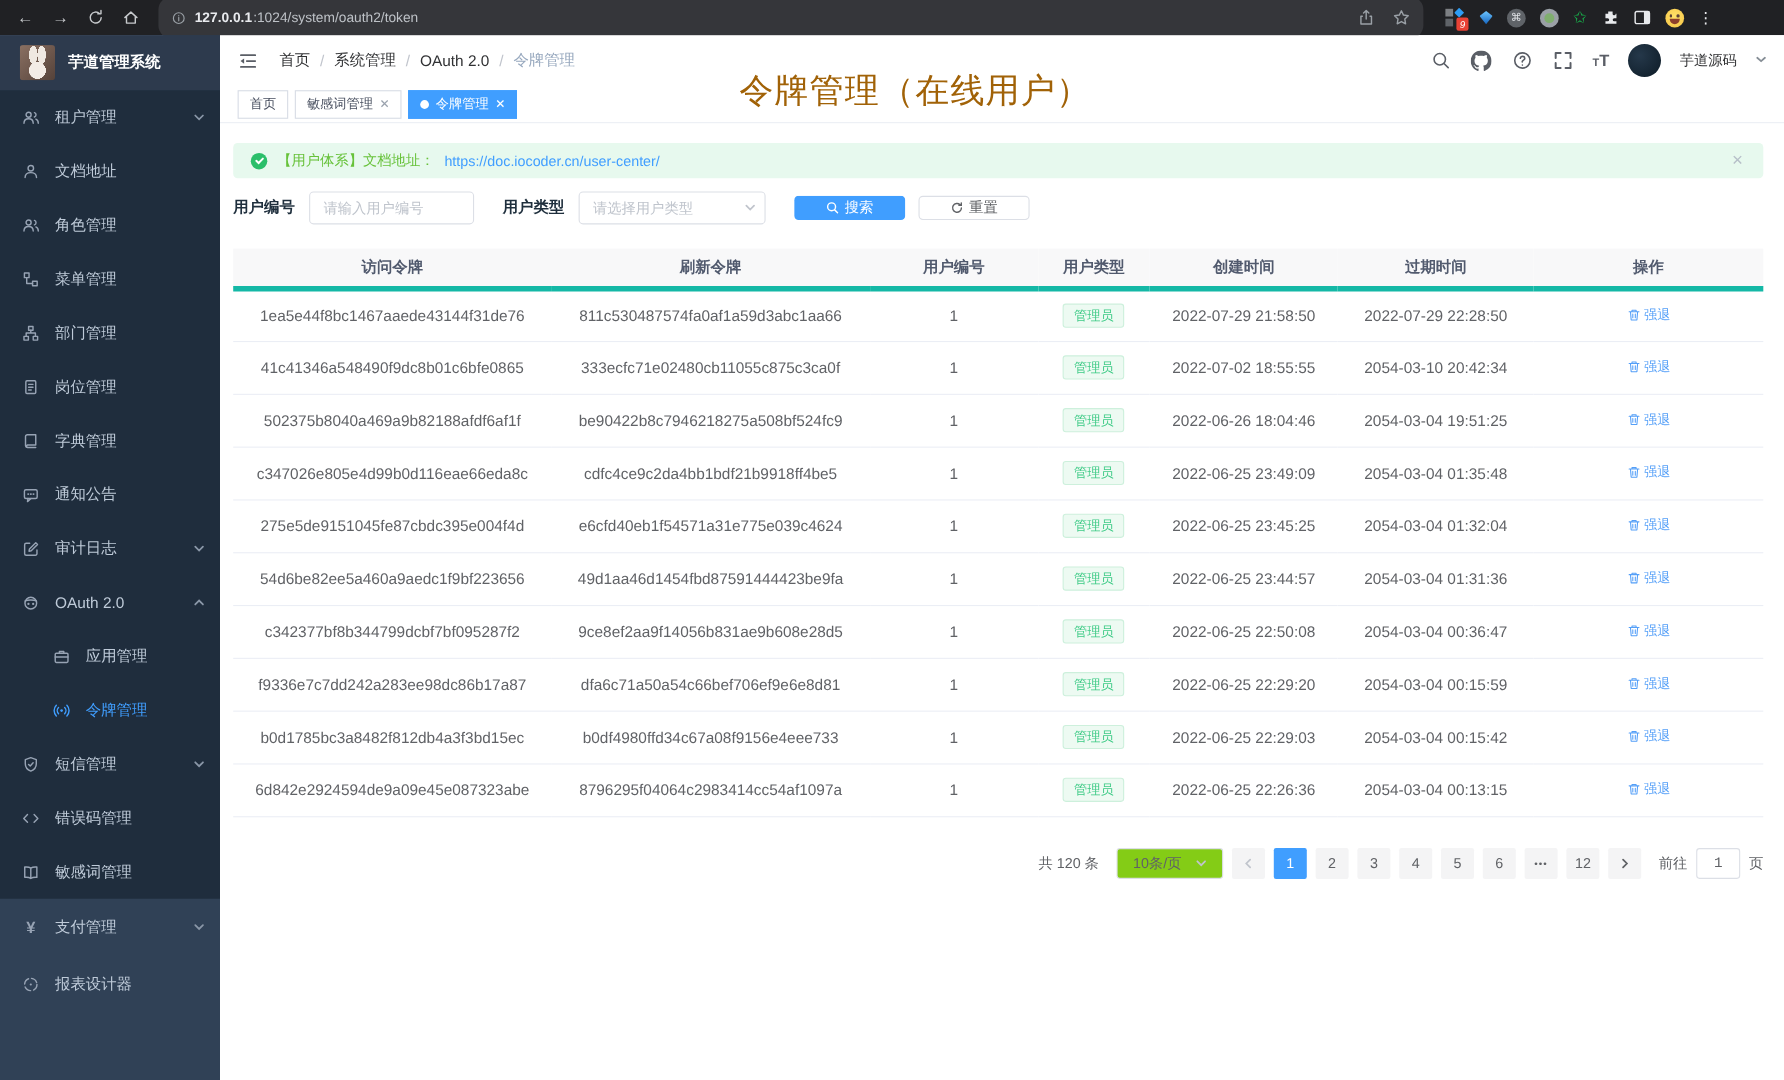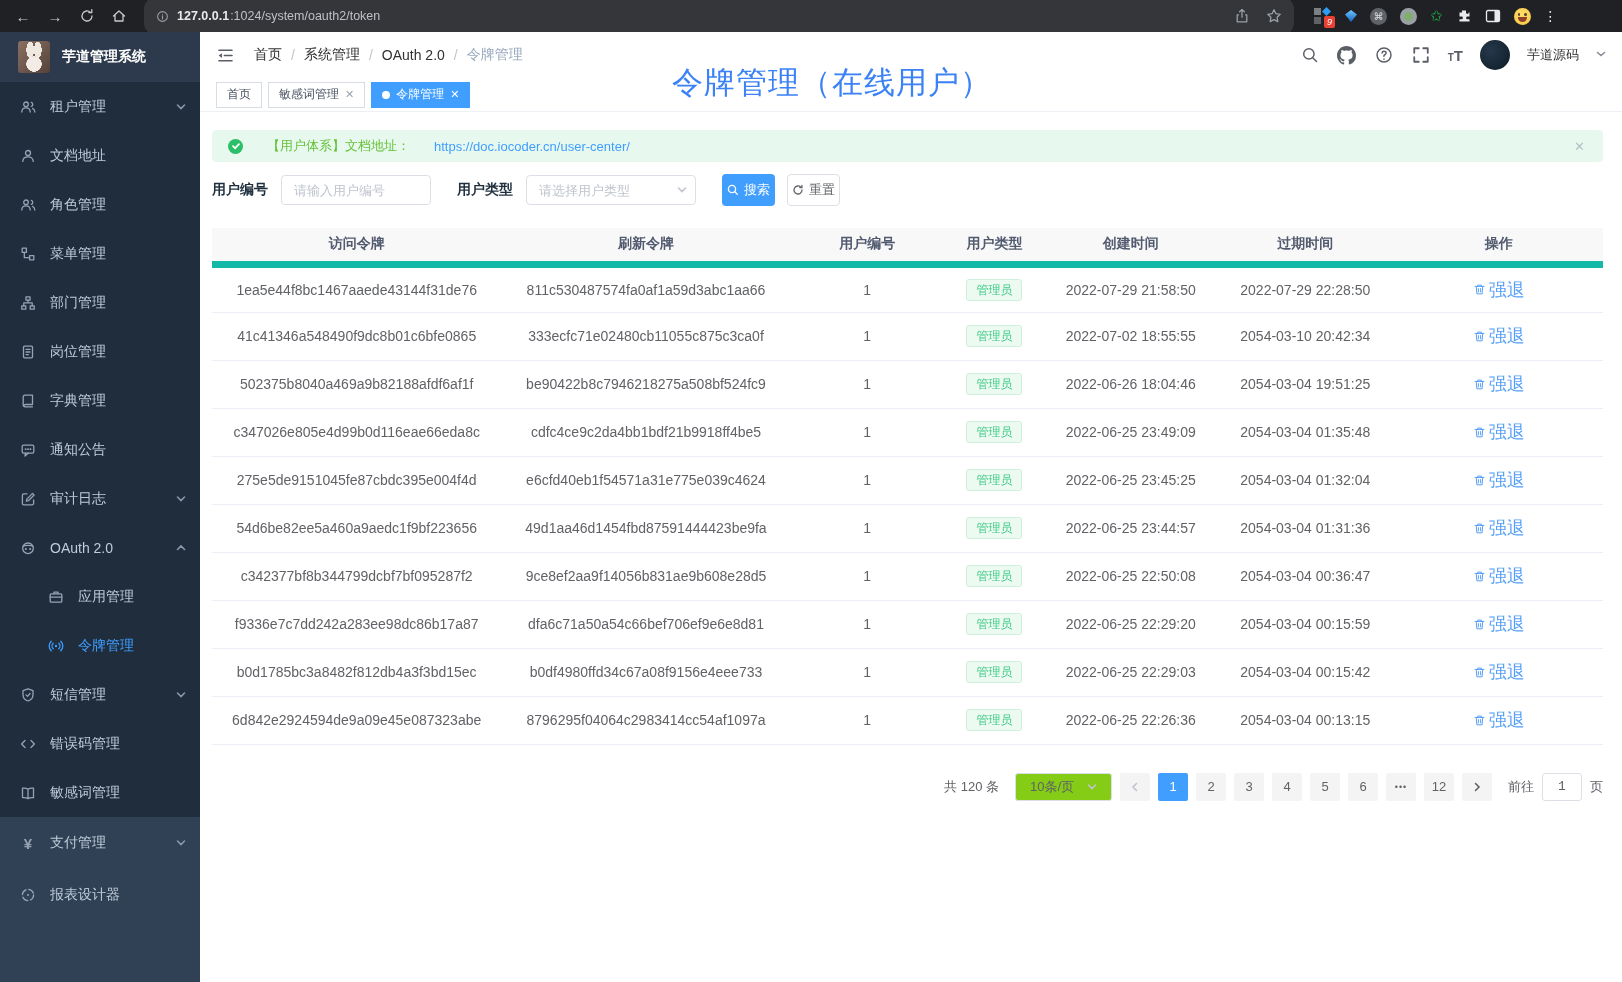--- a/index.html
+++ b/index.html
@@ -87,47 +87,47 @@
   .tab .x { font-size:11px; color:#9aa2ad; }
   .tab.active { background:#409eff; border-color:#409eff; color:#fff; }
   .tab.active .x { color:#fff; }
   .tab .dot { width:8px; height:8px; border-radius:50%; background:#fff; }
 
   .annotation { position:absolute; left:472px; top:30px; font-size:31px; font-weight:500;
     letter-spacing:1px; z-index:6; }
 
   .content { padding:18px 19px 0 12px; flex:1; }
   .alert { height:32px; background:#e7f9ee; border-radius:4px; display:flex; align-items:center;
-    gap:24px; padding:0 16px; font-size:13px; color:#67c23a; position:relative; margin-bottom:12px; }
+    gap:9px; padding:0 16px; font-size:13px; color:#67c23a; position:relative; margin-bottom:12px; }
   .alert-link { color:#409eff; cursor:pointer; }
   .alert-close { position:absolute; right:18px; color:#b6bfc8; font-size:13px; cursor:pointer; }
   .check-ic { width:15px; height:15px; border-radius:50%; background:#2bbf6a; color:#fff;
     display:flex; align-items:center; justify-content:center; flex:none; }
 
   .filters { display:flex; align-items:center; margin:8px 0 22px; }
   .f-label { font-size:14px; font-weight:bold; color:#1f2f3d; margin-right:13px; }
   .f-input { width:150px; height:30px; border:1px solid #dcdfe6; border-radius:4px; padding:0 12px;
     font-size:13px; color:#606266; font-family:inherit; outline:none; }
   .f-input::placeholder { color:#bfc4cc; }
   .f-select { width:170px; position:relative; margin-right:0; }
   .f-select .f-input { width:170px; padding-right:26px; }
   .sel-arrow { position:absolute; right:9px; top:10px; color:#c0c4cc; display:flex; } .gap26 { width:26px; }
-  .btn { height:32px; border-radius:4px; font-size:13px; display:inline-flex; align-items:center;
-    gap:5px; padding:0 4px; cursor:pointer; border:1px solid transparent; font-family:inherit; }
+  .btn { height:22px; border-radius:4px; font-size:13px; display:inline-flex; align-items:center;
+    gap:5px; padding:0 28px; cursor:pointer; border:1px solid transparent; font-family:inherit; }
   .btn-search { background:#409eff; color:#fff; margin-left:26px; }
   .btn-reset { background:#fff; border-color:#dcdfe6; color:#606266; margin-left:12px; }
 
   table.grid { width:100%; border-collapse:collapse; table-layout:fixed; }
   .grid th { background:#f8f8f9; color:#515a6e; font-weight:bold; font-size:14px; height:36px;
-    text-align:center; border-bottom:7px solid #14b8a6; }
+    text-align:center; border-bottom:5px solid #14b8a6; }
   .grid td { height:48px; text-align:center; font-size:14px; color:#606266;
     border-bottom:1px solid #ebeef5; overflow:hidden; white-space:nowrap; }
   .tag-success { display:inline-block; background:#edfaf2; border:1px solid #cdf0dc; color:#3fcb87;
     font-size:12px; line-height:1; padding:4px 9px; border-radius:3px; }
-  .action-link { color:#549ff8; font-size:18px; display:inline-flex; align-items:center; gap:3px; cursor:pointer; }
+  .action-link { color:#549ff8; font-size:12px; display:inline-flex; align-items:center; gap:3px; cursor:pointer; }
   .action-link .ic { width:13px; height:13px; stroke-width:1.2; }
 
   .pager { display:flex; align-items:center; justify-content:flex-end; gap:8px; margin-top:28px;
     font-size:13px; color:#606266; }
   .pg-total { margin-right:8px; }
   .pg-size { width:97px; height:28px; border:1px solid #dcdfe6; border-radius:3px; background:#84cc16;
     display:flex; align-items:center; justify-content:center; gap:13px; cursor:pointer; }
   .pg-size .sel-arrow2 { color:#c0c4cc; display:flex; }
   .pg-btn { min-width:30px; height:28px; padding:0 4px; background:#f4f4f5; border-radius:2px;
     display:flex; align-items:center; justify-content:center; font-weight:500; cursor:pointer; color:#606266; }
@@ -380,21 +380,21 @@
               <circle cx="8" cy="8" r="5.6" stroke-dasharray="6 2.8"></circle>
               <circle cx="8" cy="8" r="1" fill="currentColor" stroke="none"></circle>
             </svg>
           </span>
         <span>报表设计器</span>
       </div>
     </nav>
   </aside>
 
   <div class="main">
-    <div class="annotation" style="color:#3b82f6">令牌管理（在线用户）</div>
+    <div class="annotation" style="color:#a16207">令牌管理（在线用户）</div>
 
     <div class="navbar">
       <span class="hamburger">
         <svg class="ic" viewBox="0 0 16 16" style="width:19px;height:19px">
             <path d="M2.5 3.5h11M7 8h6.5M2.5 12.5h11"></path>
             <path d="M5 6v4L2.2 8z" fill="currentColor" stroke="none"></path>
           </svg>
       </span>
       <div class="breadcrumb">
         <span>首页</span>

